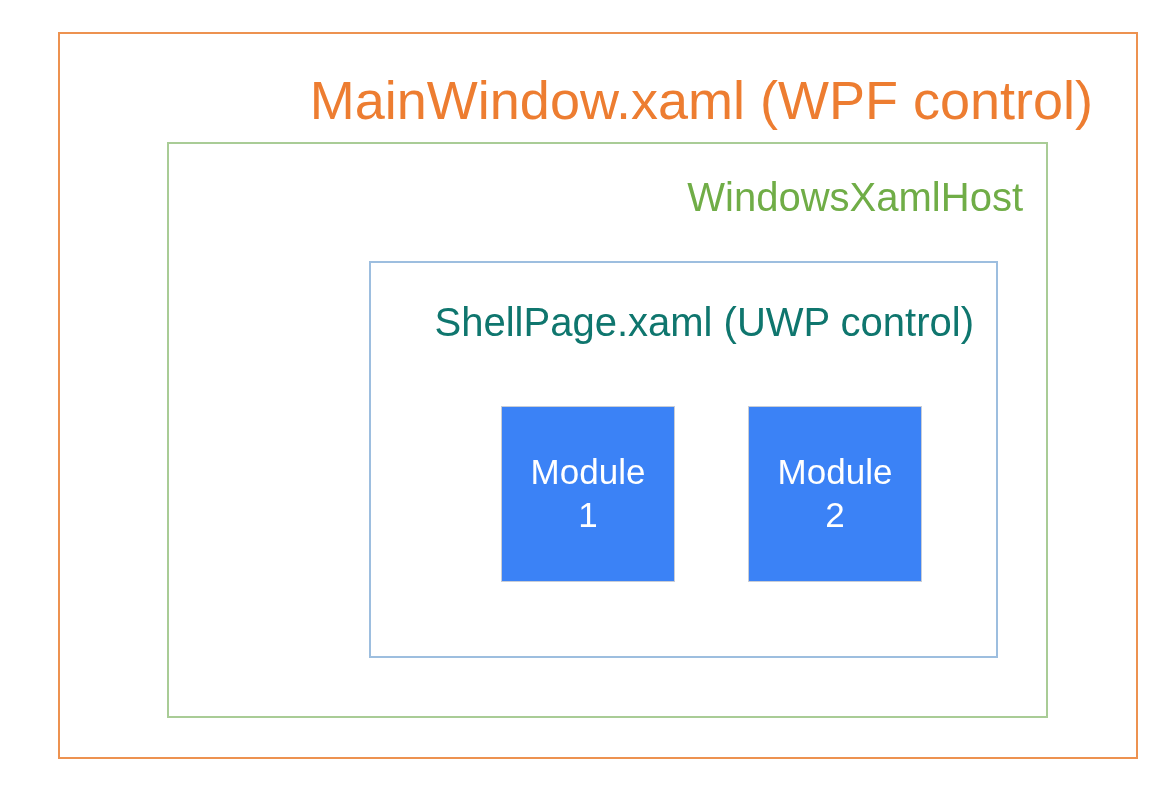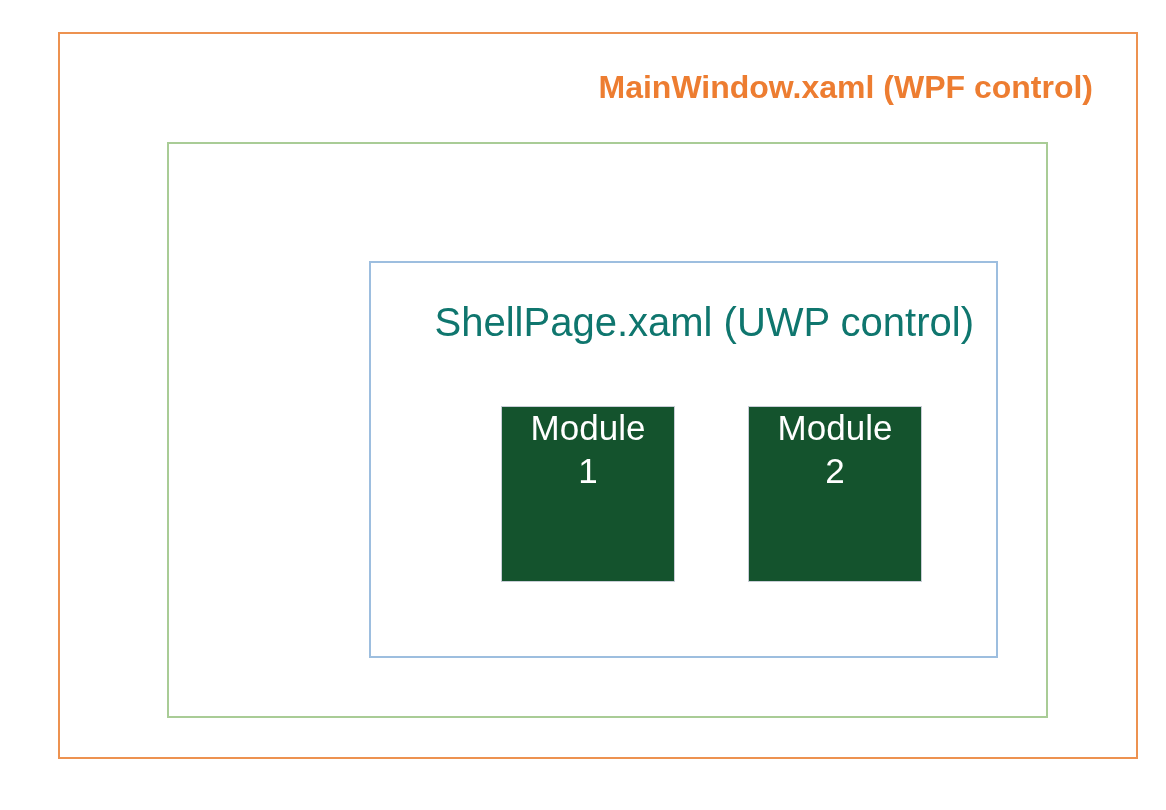--- a/index.html
+++ b/index.html
@@ -66,23 +66,22 @@
     position: absolute;
     white-space: nowrap;
     font-weight: 400;
     line-height: 1.15;
     text-align: right;
   }
   .label-outer {
     left: 0;
     top: 69px;
     width: 1093px;
-    font-size: 32px;
+    font-size: 54px;
     color: #ED7D31;
-    font-weight: bold;
   }
   .label-host {
     left: 0;
     top: 174px;
     width: 1023px;
     font-size: 40px;
     color: #70AD47;
   }
   .label-shell {
     left: 0;
@@ -91,24 +90,25 @@
     font-size: 40px;
     color: #0f766e;
   }
 
   
   .module-box {
     position: absolute;
     top: 406px;
     width: 174px;
     height: 176px;
-    background: #14532d;
+    background: #3b82f6;
     border: 1px solid #C8CDD6;
     box-sizing: border-box;
     display: flex;
+    align-items: center;
     justify-content: center;
   }
   .module-1 { left: 501px; }
   .module-2 { left: 748px; }
 
   .module-label {
     color: #ffffff;
     font-size: 35px;
     line-height: 1.22;
     text-align: center;
@@ -122,20 +122,21 @@
 <div id="diagram-canvas">
 
   <div class="box-outer"></div>
 
   <div class="box-host"></div>
 
   <div class="box-shell"></div>
 
   <div class="label label-outer">MainWindow.xaml (WPF control)</div>
 
+  <div class="label label-host">WindowsXamlHost</div>
 
   <div class="label label-shell">ShellPage.xaml (UWP control)</div>
 
   <div class="module-box module-1">
     <div class="module-label">Module
 1</div>
   </div>
 
   <div class="module-box module-2">
     <div class="module-label">Module

